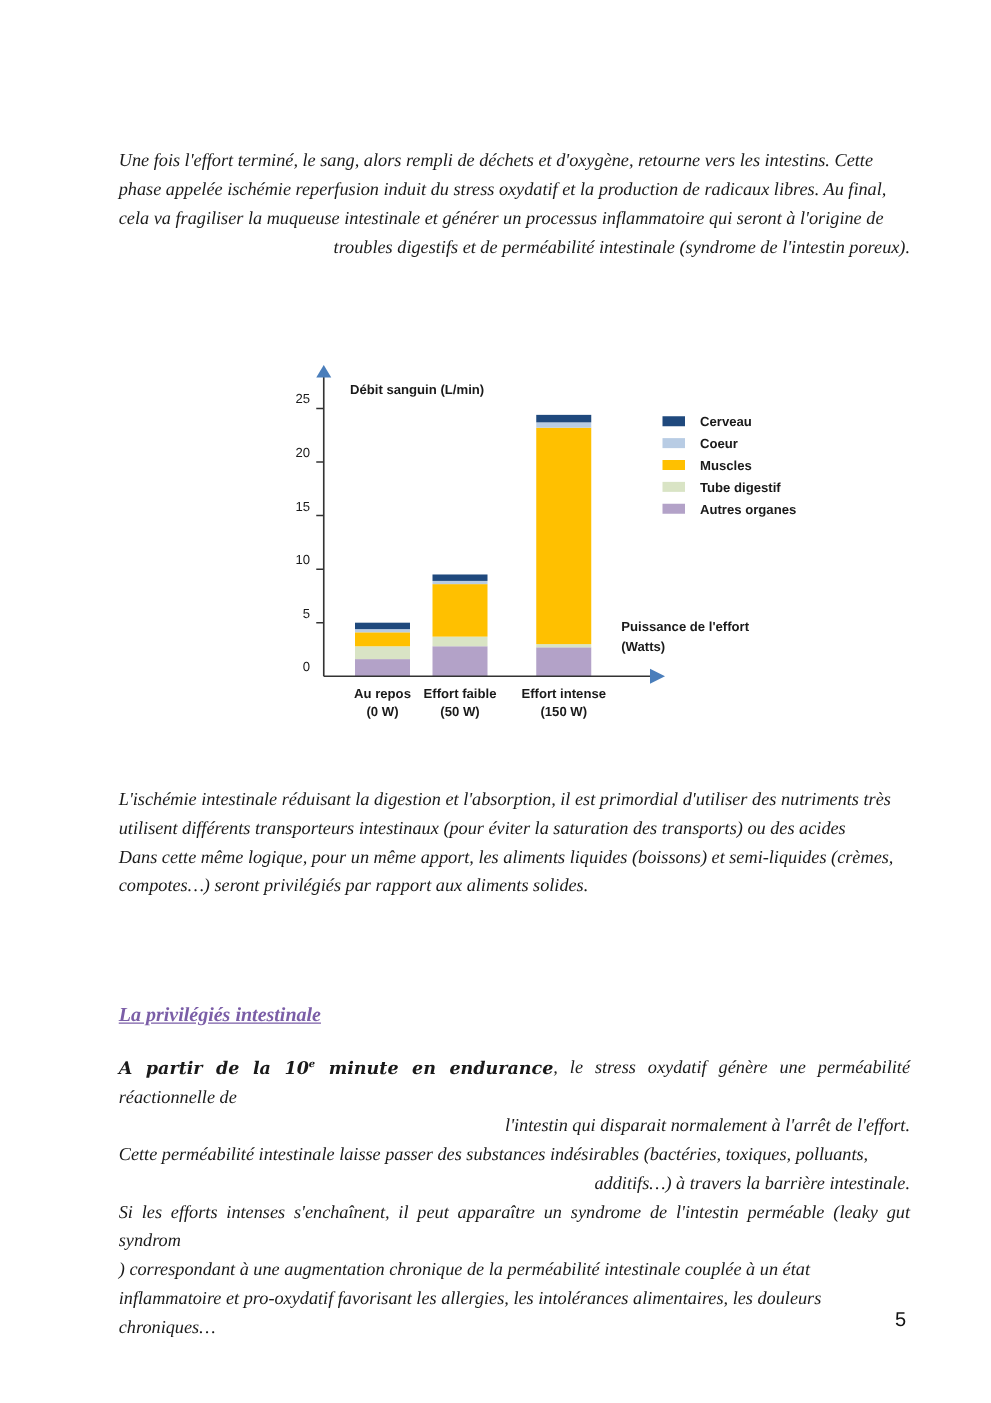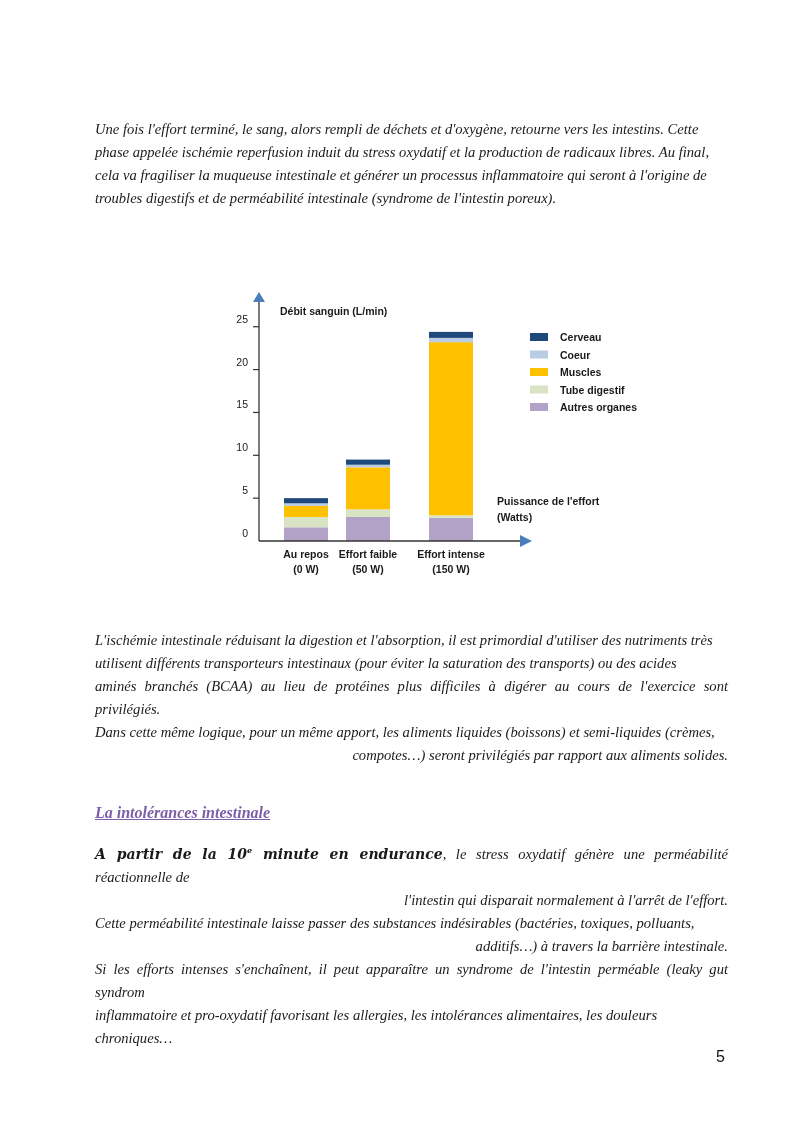--- a/index.html
+++ b/index.html
@@ -23,21 +23,21 @@
   .chart-text { font-family: "Liberation Sans", sans-serif; font-size: 10.5px; font-weight: bold; fill: #1a1a1a; }
   .tick-text { font-family: "Liberation Sans", sans-serif; font-size: 10.5px; fill: #1a1a1a; }
 </style>
 </head>
 <body>
 
 <p class="para" id="p1">
   <span class="line">Une fois l'effort terminé, le sang, alors rempli de déchets et d'oxygène, retourne vers les intestins. Cette</span>
   <span class="line">phase appelée ischémie reperfusion induit du stress oxydatif et la production de radicaux libres. Au final,</span>
   <span class="line">cela va fragiliser la muqueuse intestinale et générer un processus inflammatoire qui seront à l'origine de</span>
-  <span class="line" style="text-align:left">troubles digestifs et de perméabilité intestinale (syndrome de l'intestin poreux).</span>
+  <span class="line" style="text-align:right">troubles digestifs et de perméabilité intestinale (syndrome de l'intestin poreux).</span>
 </p>
 
 <svg id="chart" viewBox="0 0 440 300" width="440" height="300">
   <g id="bars">
       <rect x="64" width="44" y="237.288" height="13.712000000000002" fill="#b3a2c8"></rect>
       <rect x="64" width="44" y="227.004" height="10.284" fill="#d9e4c5"></rect>
       <rect x="64" width="44" y="215.863" height="11.141" fill="#ffc000"></rect>
       <rect x="64" width="44" y="213.292" height="2.571" fill="#b8cce4"></rect>
       <rect x="64" width="44" y="208.15" height="5.142" fill="#1f497d"></rect>
       <rect x="126" width="44" y="227.004" height="23.996" fill="#b3a2c8"></rect>
@@ -87,33 +87,33 @@
       <text x="340" y="68.5" class="chart-text">Coeur</text>
       <rect x="310" y="78" width="18" height="8" fill="#ffc000"></rect>
       <text x="340" y="86" class="chart-text">Muscles</text>
       <rect x="310" y="95.5" width="18" height="8" fill="#d9e4c5"></rect>
       <text x="340" y="103.5" class="chart-text">Tube digestif</text>
       <rect x="310" y="113" width="18" height="8" fill="#b3a2c8"></rect>
       <text x="340" y="121" class="chart-text">Autres organes</text>
     </g>
 </svg>
 
-<h3 id="heading">La intolérances intestinale</h3>
+<h3 id="heading">La privilégiés intestinale</h3>
 
 <p class="para" id="p3">
   <span class="line"><span class="bold" id="boldlead">A partir de la 10<sup style="font-size: 8px;">e</sup> minute en endurance</span><span>, le stress oxydatif génère une perméabilité réactionnelle de</span></span>
   <span class="line" style="text-align:right">l'intestin qui disparait normalement à l'arrêt de l'effort.</span>
   <span class="line">Cette perméabilité intestinale laisse passer des substances indésirables (bactéries, toxiques, polluants,</span>
   <span class="line" style="text-align:right">additifs…) à travers la barrière intestinale.</span>
   <span class="line"><span>Si les efforts intenses s'enchaînent, il peut apparaître un syndrome de l'intestin perméable (</span><span class="it2" style="font-style:normal;text-decoration:none;font-family:'Liberation Serif',serif;font-style:italic;">leaky gut syndrom</span></span>
+  <span class="line">) correspondant à une augmentation chronique de la perméabilité intestinale couplée à un état</span>
   <span class="line">inflammatoire et pro-oxydatif favorisant les allergies, les intolérances alimentaires, les douleurs</span>
   <span class="line" style="text-align:left">chroniques…</span>
 </p>
 
 <p class="para" id="p2">
   <span class="line">L'ischémie intestinale réduisant la digestion et l'absorption, il est primordial d'utiliser des nutriments très</span>
   <span class="line">utilisent différents transporteurs intestinaux (pour éviter la saturation des transports) ou des acides</span>
-  <span class="line">aminés branchés (BCAA) au lieu de protéines plus difficiles à digérer au cours de l'exercice sont privilégiés.</span>
   <span class="line">Dans cette même logique, pour un même apport, les aliments liquides (boissons) et semi-liquides (crèmes,</span>
-  <span class="line" style="text-align:right">compotes…) seront privilégiés par rapport aux aliments solides.</span>
+  <span class="line" style="text-align:left">compotes…) seront privilégiés par rapport aux aliments solides.</span>
 </p>
 
 <div id="page-number">5</div>
 
 </body></html>

